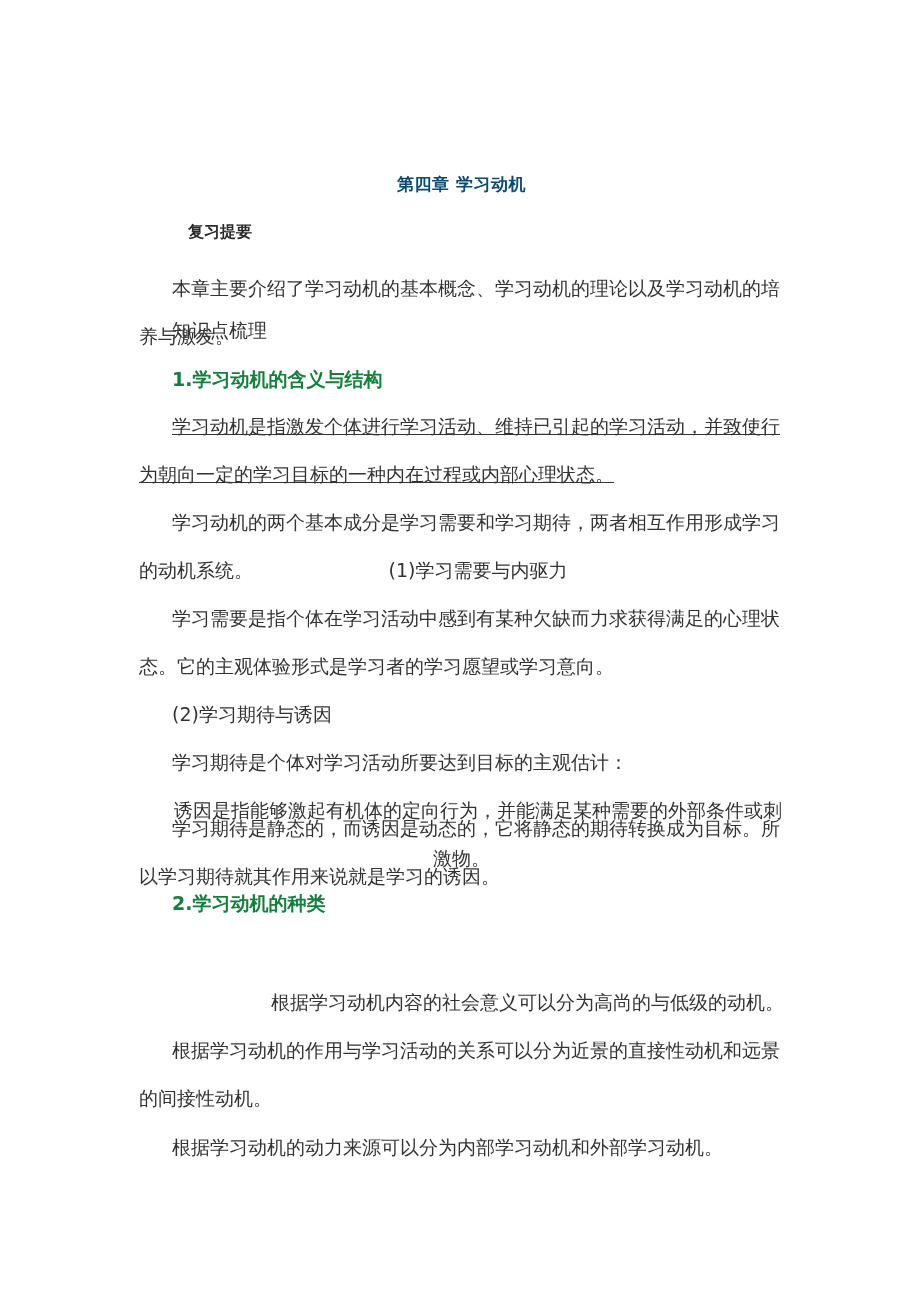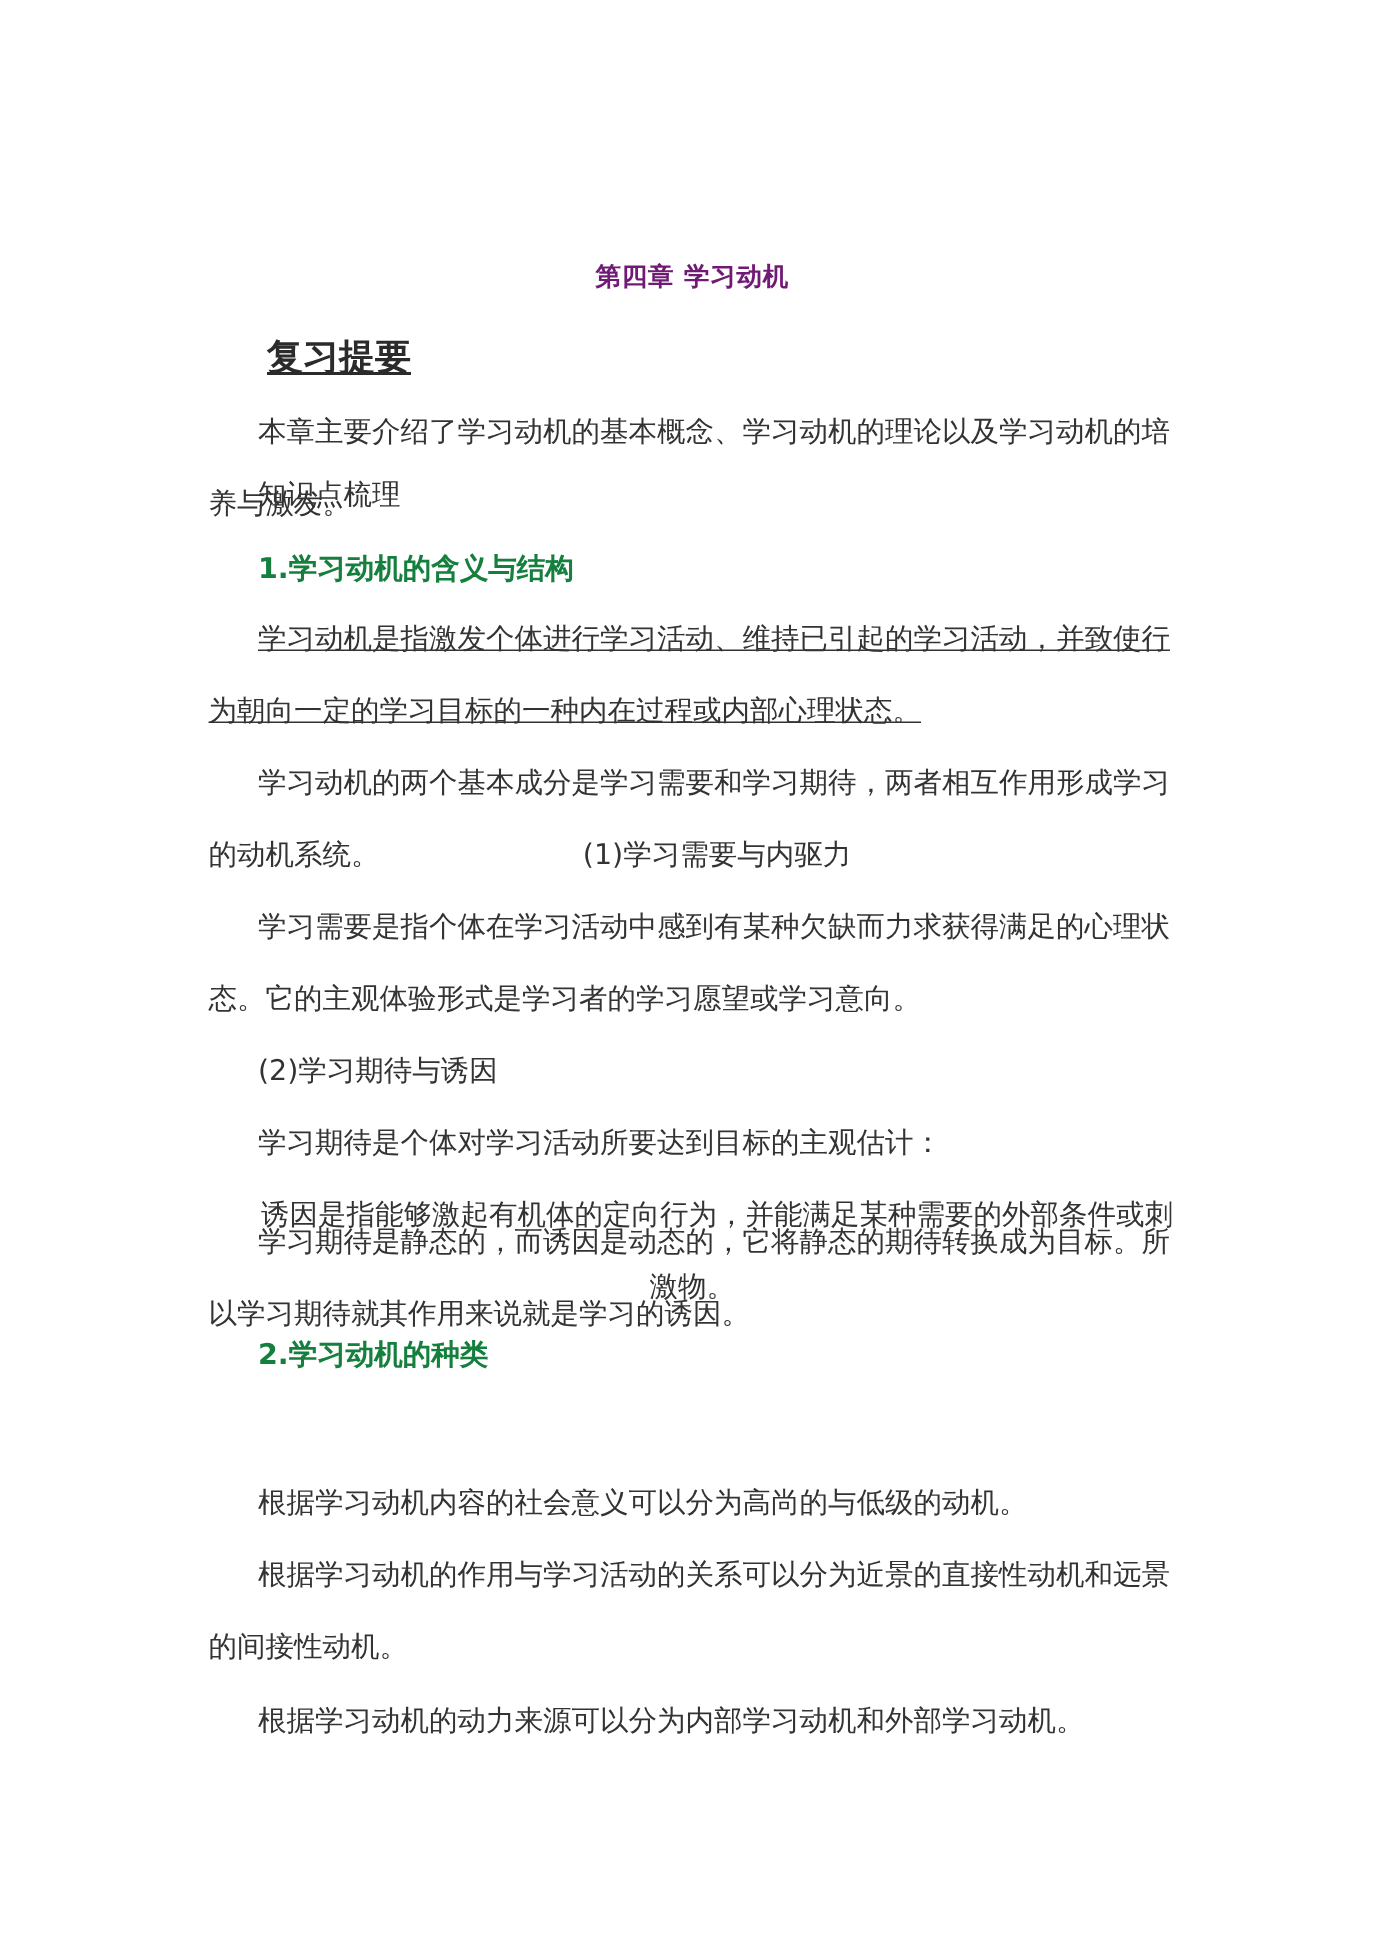--- a/index.html
+++ b/index.html
@@ -22,31 +22,30 @@
       width: 645px;
     }
     .title {
       position: absolute;
       left: 0;
       width: 645px;
       top: 173px;
       text-align: center;
       font-size: 17px;
       font-weight: bold;
-      color: #701a75;
+      color: #0c4a6e;
       letter-spacing: 0.5px;
     }
     .section-head {
       position: absolute;
-      left: 39px;
+      left: 49px;
       top: 222px;
-      font-size: 24px;
+      font-size: 16px;
       font-weight: bold;
       color: #2b2b2b;
-      text-decoration: underline;
     }
     .para {
       position: absolute;
       left: 0;
       width: 645px;
       font-size: 19px;
       line-height: 48px;
       text-indent: 33px;
       color: #333333;
       white-space: normal;
@@ -69,16 +68,16 @@
   <div class="para bold" style="top:355px;">1.学习动机的含义与结构</div>
   <div class="para" style="top:402px;text-decoration:underline;">学习动机是指激发个体进行学习活动、维持已引起的学习活动，并致使行为朝向一定的学习目标的一种内在过程或内部心理状态。</div>
   <div class="para" style="top:498px;">学习动机的两个基本成分是学习需要和学习期待，两者相互作用形成学习的动机系统。</div>
   <div class="para" style="top:546px;text-align:center;">(1)学习需要与内驱力</div>
   <div class="para" style="top:594px;">学习需要是指个体在学习活动中感到有某种欠缺而力求获得满足的心理状态。它的主观体验形式是学习者的学习愿望或学习意向。</div>
   <div class="para" style="top:690px;">(2)学习期待与诱因</div>
   <div class="para" style="top:738px;">学习期待是个体对学习活动所要达到目标的主观估计：</div>
   <div class="para" style="top:786px;text-align:center;">诱因是指能够激起有机体的定向行为，并能满足某种需要的外部条件或刺激物。</div>
   <div class="para" style="top:804px;">学习期待是静态的，而诱因是动态的，它将静态的期待转换成为目标。所以学习期待就其作用来说就是学习的诱因。</div>
   <div class="para bold" style="top:879px;">2.学习动机的种类</div>
-  <div class="para" style="top:978px;">根据学习动机内容的社会意义可以分为高尚的与低级的动机。</div>
+  <div class="para" style="top:978px;text-align:right;">根据学习动机内容的社会意义可以分为高尚的与低级的动机。</div>
   <div class="para" style="top:1026px;">根据学习动机的作用与学习活动的关系可以分为近景的直接性动机和远景的间接性动机。</div>
   <div class="para" style="top:1123px;">根据学习动机的动力来源可以分为内部学习动机和外部学习动机。</div>
 </div>
 
 </body></html>

